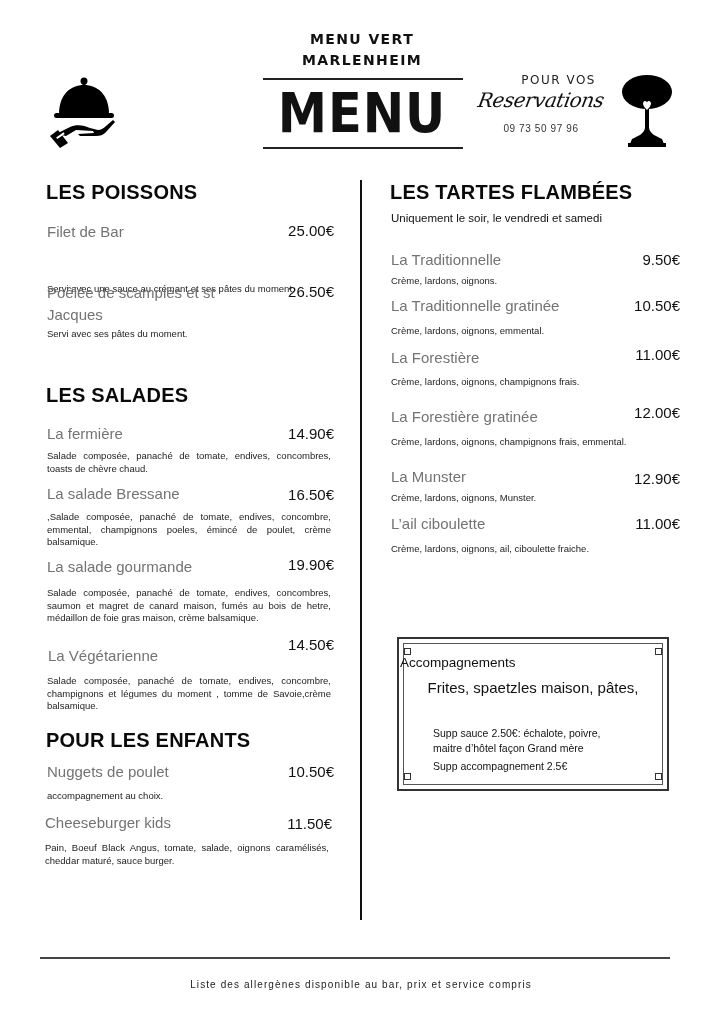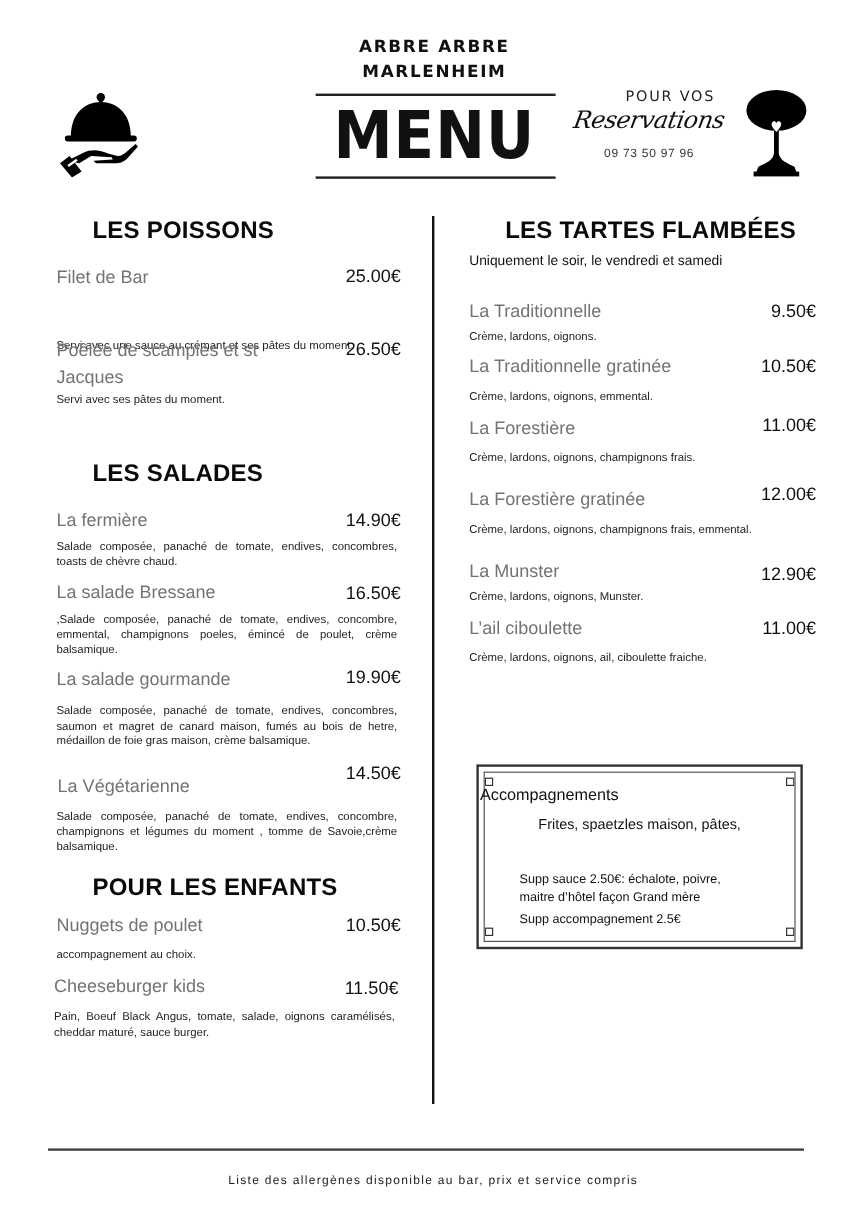--- a/index.html
+++ b/index.html
@@ -8,54 +8,54 @@
 
   
   .brand { left: 262px; width: 200px; text-align: center; font-family: "DejaVu Sans", sans-serif; font-weight: bold; font-size: 14px; letter-spacing: 1.4px; color: #111; }
   .hline { background: #222; height: 2px; }
   .menu-title { left: 262px; top: 80px; width: 200px; text-align: center; font-family: "DejaVu Sans", sans-serif; font-weight: bold; font-size: 55px; line-height: 66px; letter-spacing: 1px; transform: scaleX(0.9); }
   .pourvos { left: 486px; top: 73px; width: 110px; text-align: right; font-family: "DejaVu Sans", sans-serif; font-size: 12px; letter-spacing: 1.5px; color: #222; }
   .reserv { left: 476px; top: 88px; width: 130px; text-align: center; font-family: "DejaVu Serif", serif; font-style: italic; font-size: 20px; color: #111; transform: skewX(-10deg); letter-spacing: -0.5px; }
   .phone { left: 486px; top: 123px; width: 110px; text-align: center; font-size: 10px; letter-spacing: 0.6px; color: #333; }
 
   
-  .sec-title { font-family: "Liberation Sans", sans-serif; font-weight: bold; font-size: 20px; color: #0a0a0a; letter-spacing: 0.2px; margin-left: 31px; }
+  .sec-title { font-family: "Liberation Sans", sans-serif; font-weight: bold; font-size: 20px; color: #0a0a0a; letter-spacing: 0.2px; }
   .item-name { font-size: 15px; color: #737373; }
   .item-price { font-size: 15px; color: #111; text-align: right; }
   .desc { font-size: 9.5px; color: #222; line-height: 12.5px; }
   .desc.just { text-align: justify; text-align-last: left; }
 
   .vline { left: 360px; top: 180px; width: 2px; height: 740px; background: #111; }
   .bline { left: 40px; top: 957px; width: 630px; height: 2px; background: #444; }
   .footer { left: 0; width: 722px; top: 979px; text-align: center; font-size: 10px; letter-spacing: 1.1px; color: #222; }
 
   
   .box-outer { left: 397px; top: 637px; width: 272px; height: 154px; border: 2px solid #333; box-sizing: border-box; }
   .box-inner { left: 403px; top: 643px; width: 260px; height: 142px; border: 1px solid #555; box-sizing: border-box; }
   .corner { width: 7px; height: 7px; border: 1px solid #333; background: #fff; box-sizing: border-box; }
   .box-title { left: 400px; top: 655px; width: 266px; text-align: left; font-size: 13.5px; color: #111; }
-  .box-sides { left: 400px; top: 679px; width: 266px; text-align: center; font-size: 12px; line-height: 17px; color: #111; }
+  .box-sides { left: 400px; top: 679px; width: 266px; text-align: center; font-size: 15px; line-height: 17px; color: #111; }
   .box-supp { left: 433px; font-size: 10.5px; line-height: 15px; color: #111; }
 </style>
 </head>
 <body>
 
 <div class="abs" style="left:46px; top:72px; width:76px; height:76px;">
   <svg width="76" height="76" viewBox="0 0 76 76">
     <circle cx="38" cy="9" r="3.5" fill="#000"></circle>
     <rect x="36.5" y="10" width="3" height="4" fill="#000"></rect>
     <path d="M13 42 C13 22 25 13 38 13 C51 13 63 22 63 42 Z" fill="#000"></path>
     <rect x="8" y="41" width="60" height="5" rx="2.5" fill="#000"></rect>
     <path d="M10 62 L24 55 C30 52 38 53 44 56 L52 58 C55 58 58 56 60 54 L67 48 L69 50 L60 60 C57 63 54 64 50 64 L34 64 L32 62 L48 61 L47 59 L30 58 L20 64 Z" fill="#000"></path>
     <path d="M4 64 L12 58 L22 71 L14 76 Z" fill="#000"></path>
     <rect x="10" y="63" width="9" height="2" fill="#fff" transform="rotate(-35 14 64)"></rect>
   </svg>
 </div>
 
-<div class="abs brand" style="top:31px;">ARBRE ARBRE</div>
+<div class="abs brand" style="top:31px;">MENU VERT</div>
 <div class="abs brand" style="top:52px;">MARLENHEIM</div>
 <div class="abs hline" style="left:263px; top:78px; width:200px;"></div>
 <div class="abs menu-title">MENU</div>
 <div class="abs hline" style="left:263px; top:147px; width:200px;"></div>
 
 <div class="abs pourvos">POUR VOS</div>
 <div class="abs reserv">Reservations</div>
 <div class="abs phone">09 73 50 97 96</div>
 
 <div class="abs" style="left:610px; top:70px; width:76px; height:80px;">

